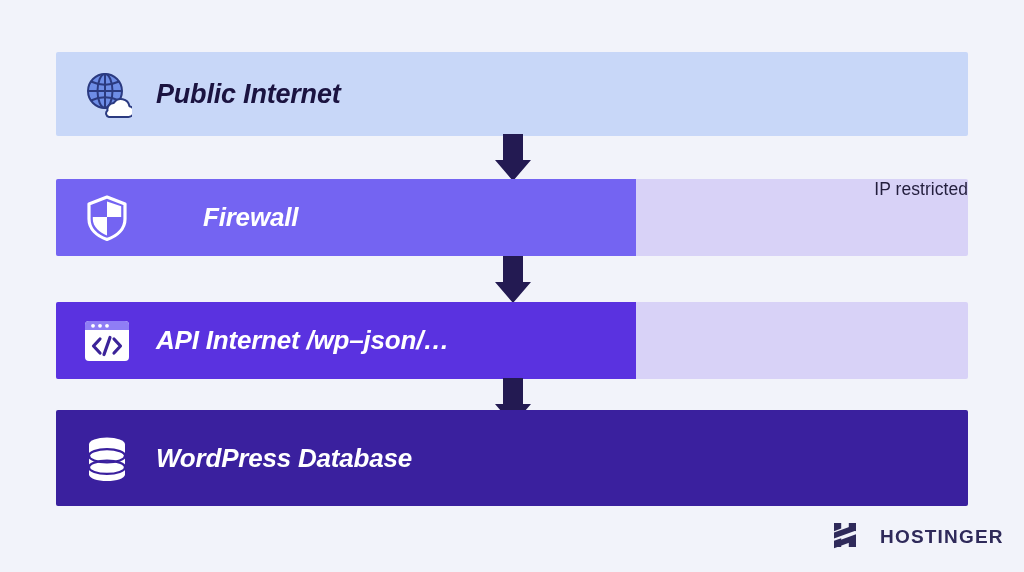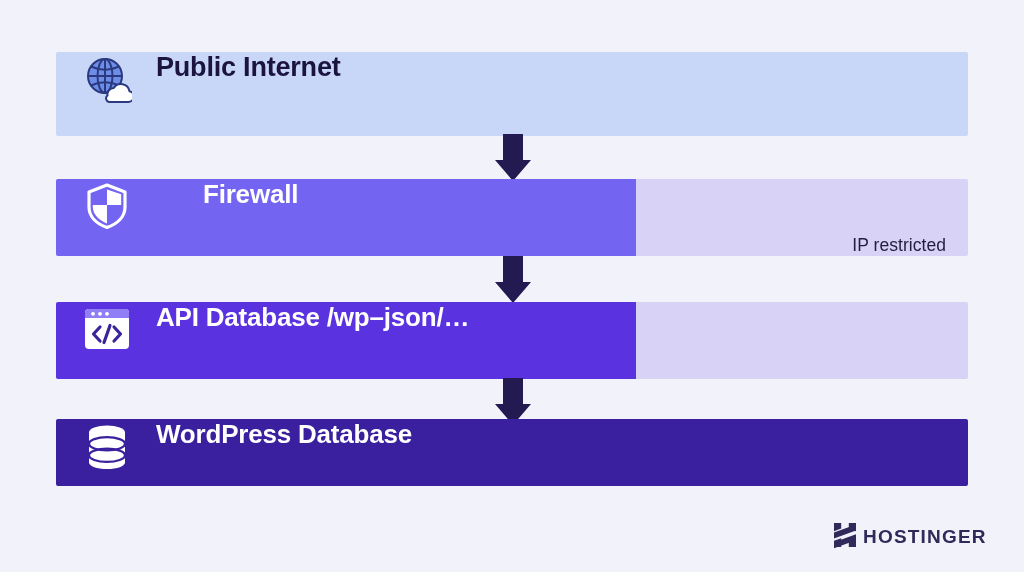--- a/index.html
+++ b/index.html
@@ -27,30 +27,30 @@
     position: absolute;
     left: 56px;
     width: 912px;
     display: flex;
     align-items: stretch;
     border-radius: 2px;
     overflow: hidden;
   }
   .row-main {
     display: flex;
-    align-items: flex-start;
+    align-items: center;
     box-sizing: border-box;
     padding-left: 24px;
+    font-style: italic;
   }
   .row-note {
     display: flex;
-    align-items: flex-end;
+    align-items: flex-start;
     justify-content: flex-end;
     box-sizing: border-box;
-    padding-right: 22px;
     flex: 1 1 auto;
   }
   .row-label {
     font-weight: bold;
     letter-spacing: -0.2px;
     white-space: nowrap;
   }
   .note-text {
     font-size: 17.5px;
     color: #231e3d;
@@ -111,22 +111,22 @@
     flex: 0 0 580px;
     background: #5a32e0;
   }
   #row-api .row-label {
     font-size: 26px;
     color: #ffffff;
   }
 
   
   #row-database {
-    top: 419px;
-    height: 67px;
+    top: 410px;
+    height: 96px;
     background: #3a209e;
   }
   #row-database .row-main {
     width: 100%;
   }
   #row-database .row-label {
     font-size: 26px;
     color: #ffffff;
   }
 
@@ -141,21 +141,21 @@
   #arrow-2 { top: 256px; }
   #arrow-3 { top: 378px; }
 
   
   #brand-logo {
     position: absolute;
     left: 832px;
     top: 521px;
     display: flex;
     align-items: center;
-    gap: 5px;
+    gap: 22px;
     text-align: center;
   }
   #brand-wordmark {
     font-size: 19px;
     font-weight: bold;
     letter-spacing: 1.2px;
     color: #2f2a5a;
   }
 </style>
 </head>
@@ -219,21 +219,21 @@
           <circle cx="11" cy="7.8" r="1.9" fill="#ffffff"></circle>
           <circle cx="18" cy="7.8" r="1.9" fill="#ffffff"></circle>
           <circle cx="25" cy="7.8" r="1.9" fill="#ffffff"></circle>
           <g fill="none" stroke="#3b2399" stroke-width="3.2" stroke-linecap="round" stroke-linejoin="round">
             <polyline points="18,21 11.5,28 18,35"></polyline>
             <polyline points="32,21 38.5,28 32,35"></polyline>
             <line x1="28" y1="19.5" x2="22" y2="36.5"></line>
           </g>
         </svg>
       </span>
-      <span class="row-label">API Database /wp–json/…</span>
+      <span class="row-label">API Internet /wp–json/…</span>
     </div>
   </div>
 
   <div class="arrow" id="arrow-3">
     <svg width="36" height="47" viewBox="0 0 36 47">
       <polygon points="8,0 28,0 28,26 36,26 18,47 0,26 8,26" fill="#231a52"></polygon>
     </svg>
   </div>
 
   <div class="row" id="row-database">

